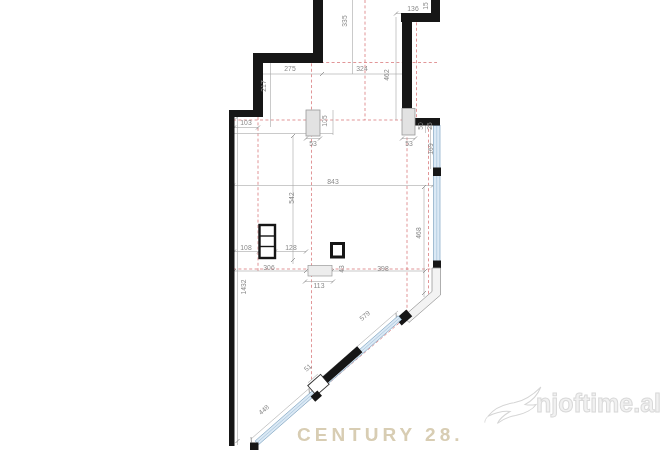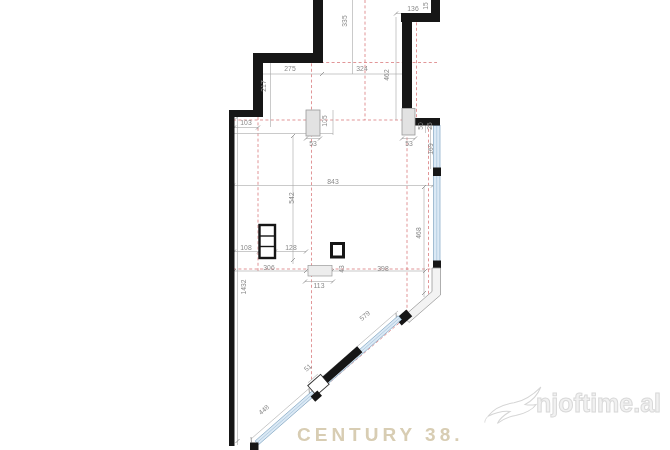--- a/index.html
+++ b/index.html
@@ -179,21 +179,21 @@
     <text x="383" y="271">398</text>
     <text x="319" y="288">113</text>
     <text x="245" y="292" transform="rotate(-90 243 289)">1432</text>
     <text x="365" y="318" transform="rotate(-41 365 316)">579</text>
     <text x="308" y="370" transform="rotate(-41 308 368)">51</text>
     <text x="264" y="412" transform="rotate(-41 264 410)">448</text>
   </g>
 </svg>
 
 
-<div class="century">CENTURY 38.</div>
+<div class="century">CENTURY 28.</div>
 
 <div class="njoftime">
   <svg width="60" height="50" viewBox="0 0 76 56">
     <path d="M72 4 C60 16 48 22 38 24 C24 26 12 32 5 41 C16 36 26 34 33 35 C26 39 20 44 17 50 C24 45 32 41 40 40 C52 38 62 32 66 26 C61 27 56 27 52 26 C60 22 68 14 72 4 Z" fill="#ffffff" stroke="#d5d5d5" stroke-width="1.3"></path>
     <path d="M5 41 C2 44 1 47 1 49" fill="none" stroke="#d5d5d5" stroke-width="1.1"></path>
   </svg>
   <span class="logo-text">njoftime.al</span>
 </div>
 
 </div>

